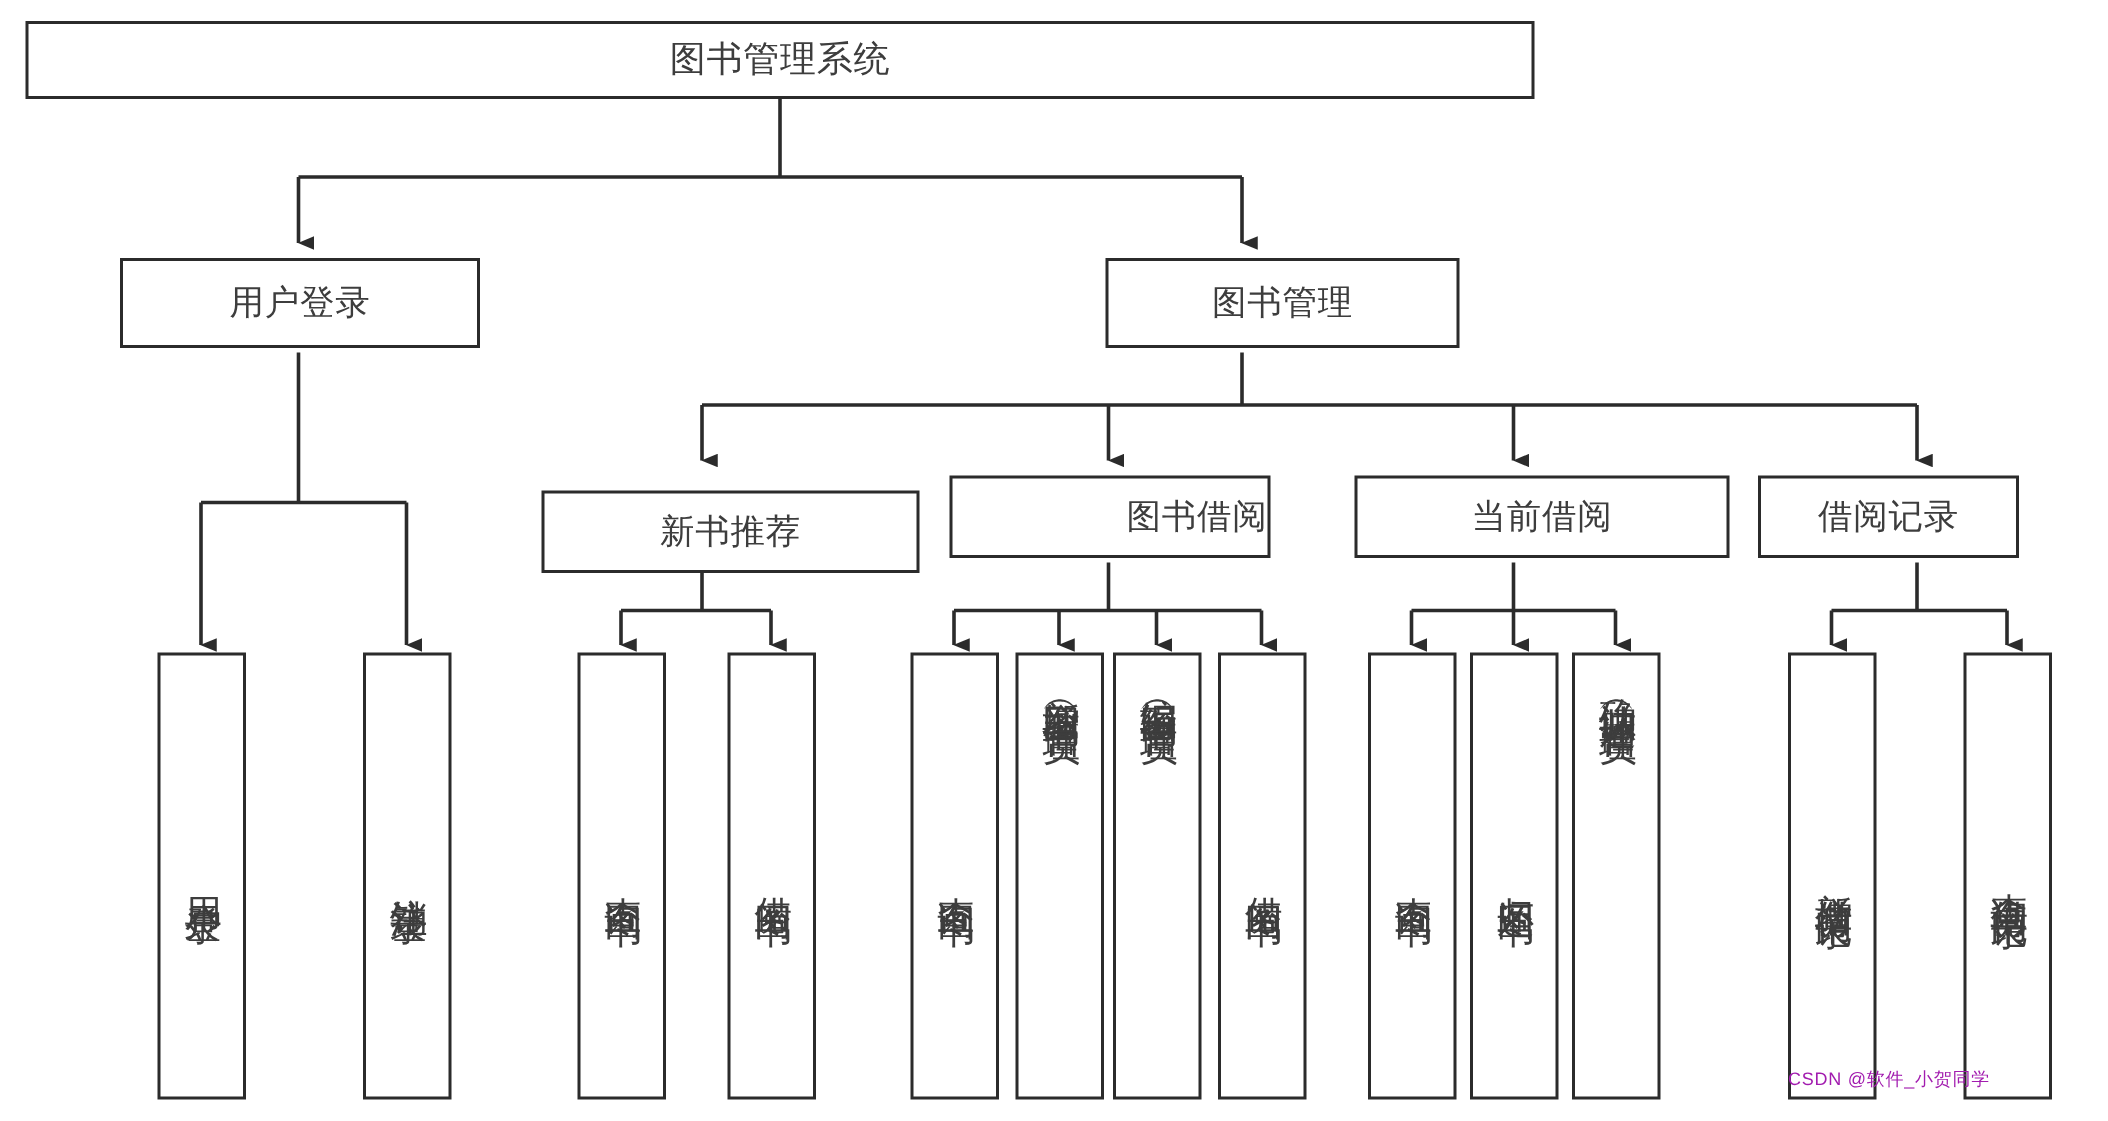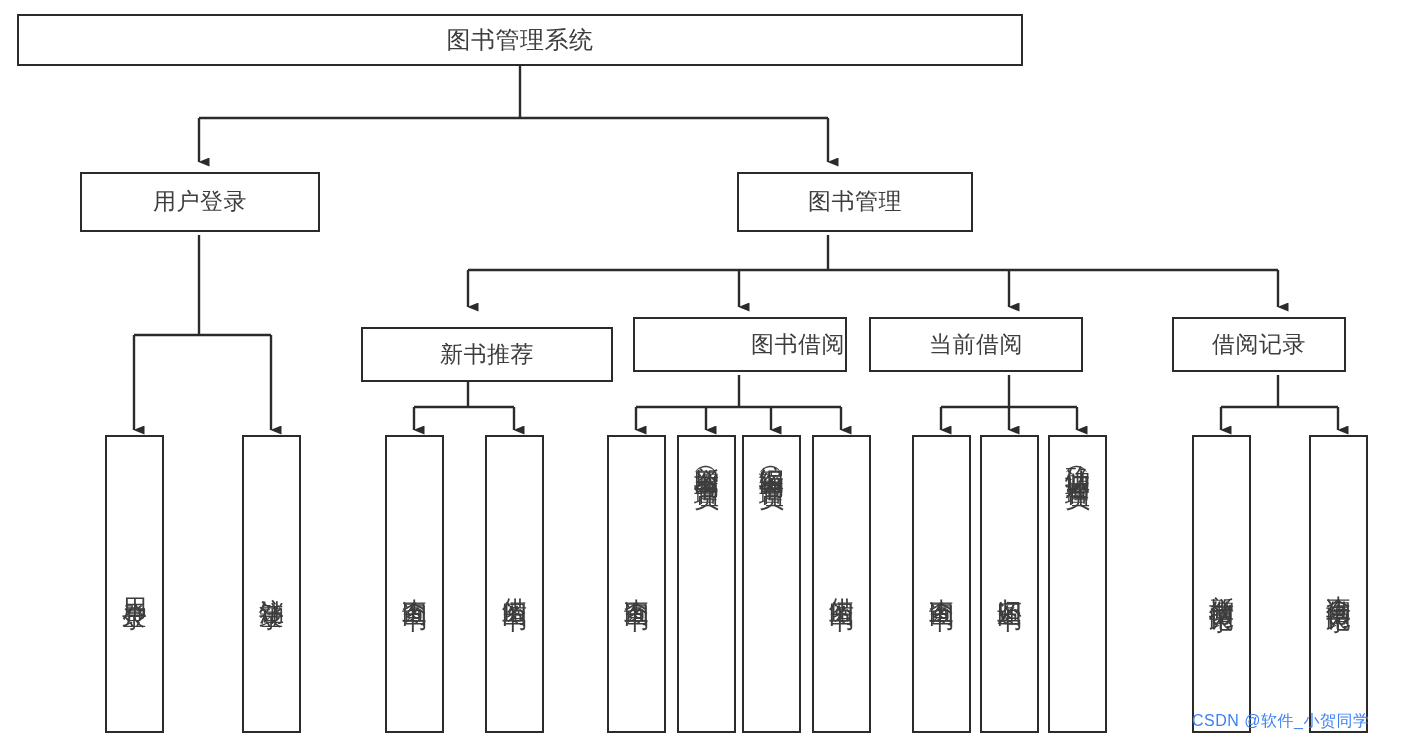--- a/index.html
+++ b/index.html
@@ -56,22 +56,22 @@
     line-height:1;
   }
   .node.leaf.mid{
     align-items:center;
     padding-top:0;
   }
   .watermark{
     position:absolute;
     left:1192px;
     top:711px;
-    font-size:16px;
-    color:#3b82f6;
+    font-size:12px;
+    color:#a21caf;
     white-space:nowrap;
     z-index:3;
     letter-spacing:0.5px;
   }
 </style>
 </head>
 <body>
 
 <div id="canvas">
 
@@ -138,21 +138,21 @@
   </div>
 
   <div class="node horiz" style="left:361px;top:317px;width:252px;height:55px;margin-top:10px;">
     <span class="lbl">新书推荐</span>
   </div>
 
   <div class="node horiz" style="left:633px;top:317px;width:214px;height:55px;justify-content:flex-end;">
     <span class="lbl">图书借阅</span>
   </div>
 
-  <div class="node horiz" style="left:869px;top:317px;width:214px;height:55px;">
+  <div class="node horiz" style="left:903px;top:317px;width:250px;height:55px;">
     <span class="lbl">当前借阅</span>
   </div>
 
   <div class="node horiz" style="left:1172px;top:317px;width:174px;height:55px;">
     <span class="lbl">借阅记录</span>
   </div>
 
   <div class="node leaf mid" style="left:105px;top:435px;width:59px;height:298px;">
     <span class="lbl">用户登录</span>
   </div>

